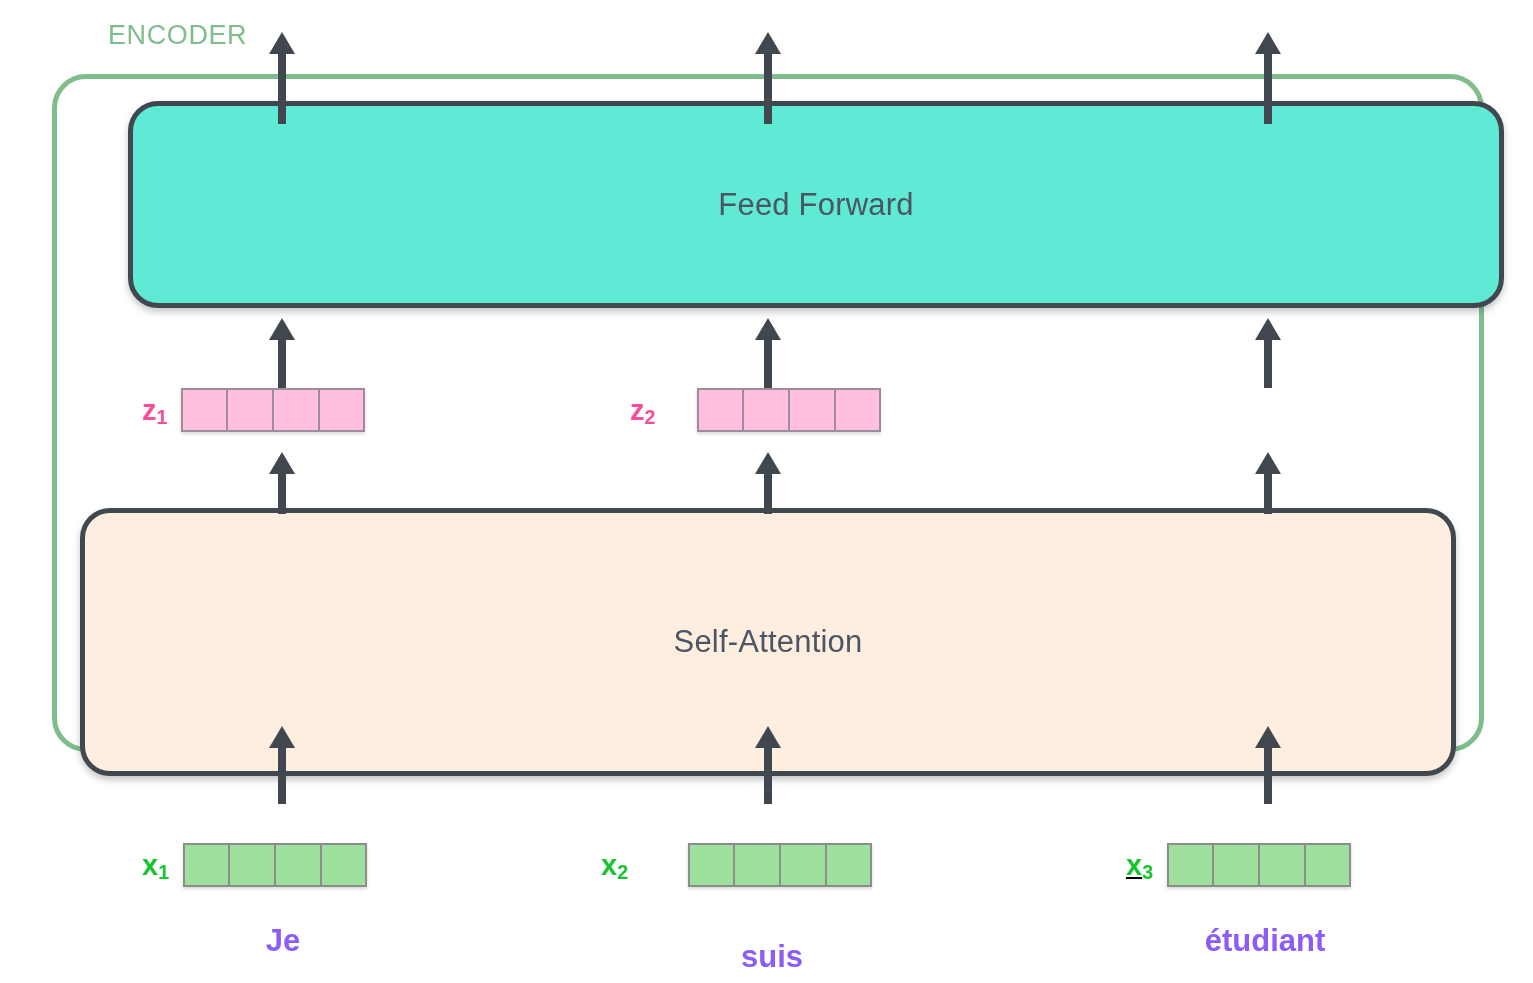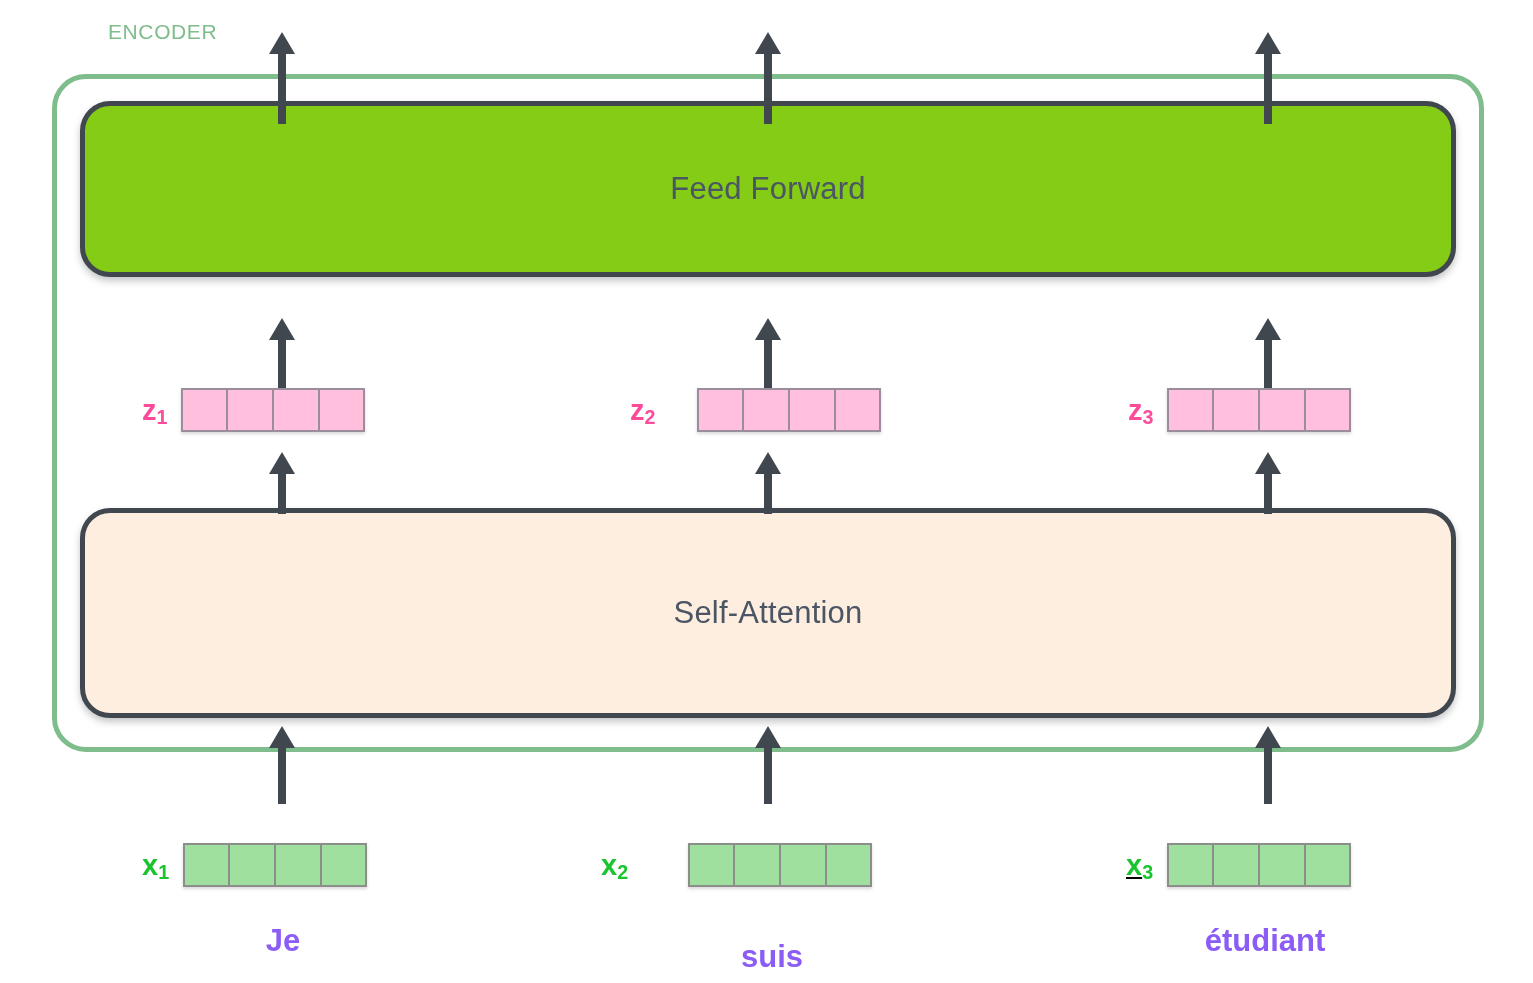--- a/index.html
+++ b/index.html
@@ -29,21 +29,21 @@
     height: 678px;
     border: 5px solid #7fbd8c;
     border-radius: 34px;
     box-sizing: border-box;
     background: transparent;
   }
   .encoder-label {
     position: absolute;
     left: 108px;
     top: 20px;
-    font-size: 21px;
+    font-size: 27px;
     letter-spacing: 0.6px;
     color: #7fbd8c;
     font-weight: 400;
     white-space: nowrap;
   }
 
   
   .sublayer {
     position: absolute;
     left: 80px;
@@ -58,26 +58,27 @@
   }
   .sublayer-title {
     font-size: 31px;
     color: #4b5563;
     font-weight: 400;
     letter-spacing: 0.2px;
   }
 
   #feed-forward {
     top: 101px;
-    height: 176px;
-    background: #84cc16;
+    height: 207px;
+    background: #5eead4;
+    margin-left: 48px;
   }
   #self-attention {
     top: 508px;
-    height: 210px;
+    height: 268px;
     background: #fdeee0;
   }
 
   
   .arrow {
     position: absolute;
     width: 28px;
     display: flex;
     flex-direction: column;
     align-items: center;
@@ -221,29 +222,20 @@
   <div class="vector z-vector" style="left:630px; top:388px;gap:28px;">
     <span class="vector-label">z<sub>2</sub></span>
     <span class="cells">
       <span class="cell"></span>
       <span class="cell"></span>
       <span class="cell"></span>
       <span class="cell"></span>
     </span>
   </div>
 
-  <div class="vector z-vector" style="left:1128px; top:388px;">
-    <span class="vector-label">z<sub>3</sub></span>
-    <span class="cells">
-      <span class="cell"></span>
-      <span class="cell"></span>
-      <span class="cell"></span>
-      <span class="cell"></span>
-    </span>
-  </div>
 
   <div class="arrow arrow-sa-z" style="left:268px;">
     <span class="head"></span>
     <span class="shaft"></span>
   </div>
   <div class="arrow arrow-sa-z" style="left:754px;">
     <span class="head"></span>
     <span class="shaft"></span>
   </div>
   <div class="arrow arrow-sa-z" style="left:1254px;">

